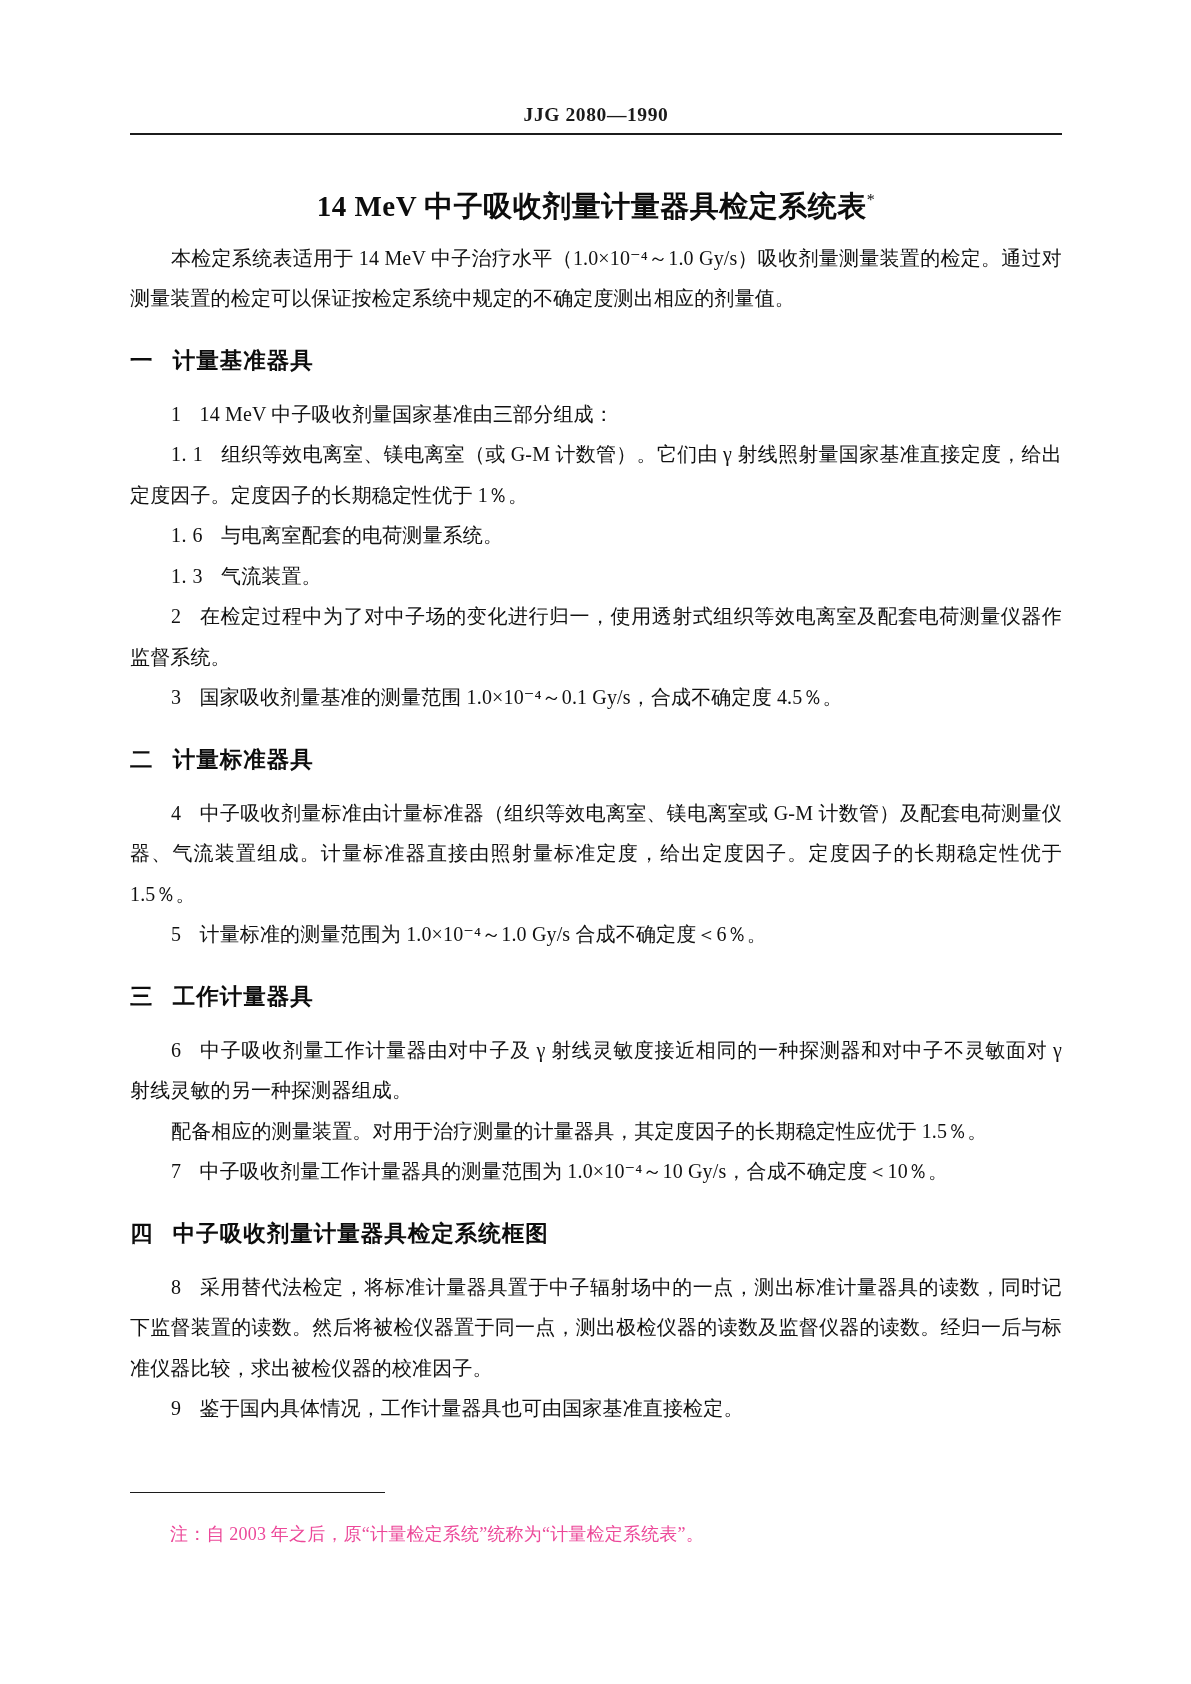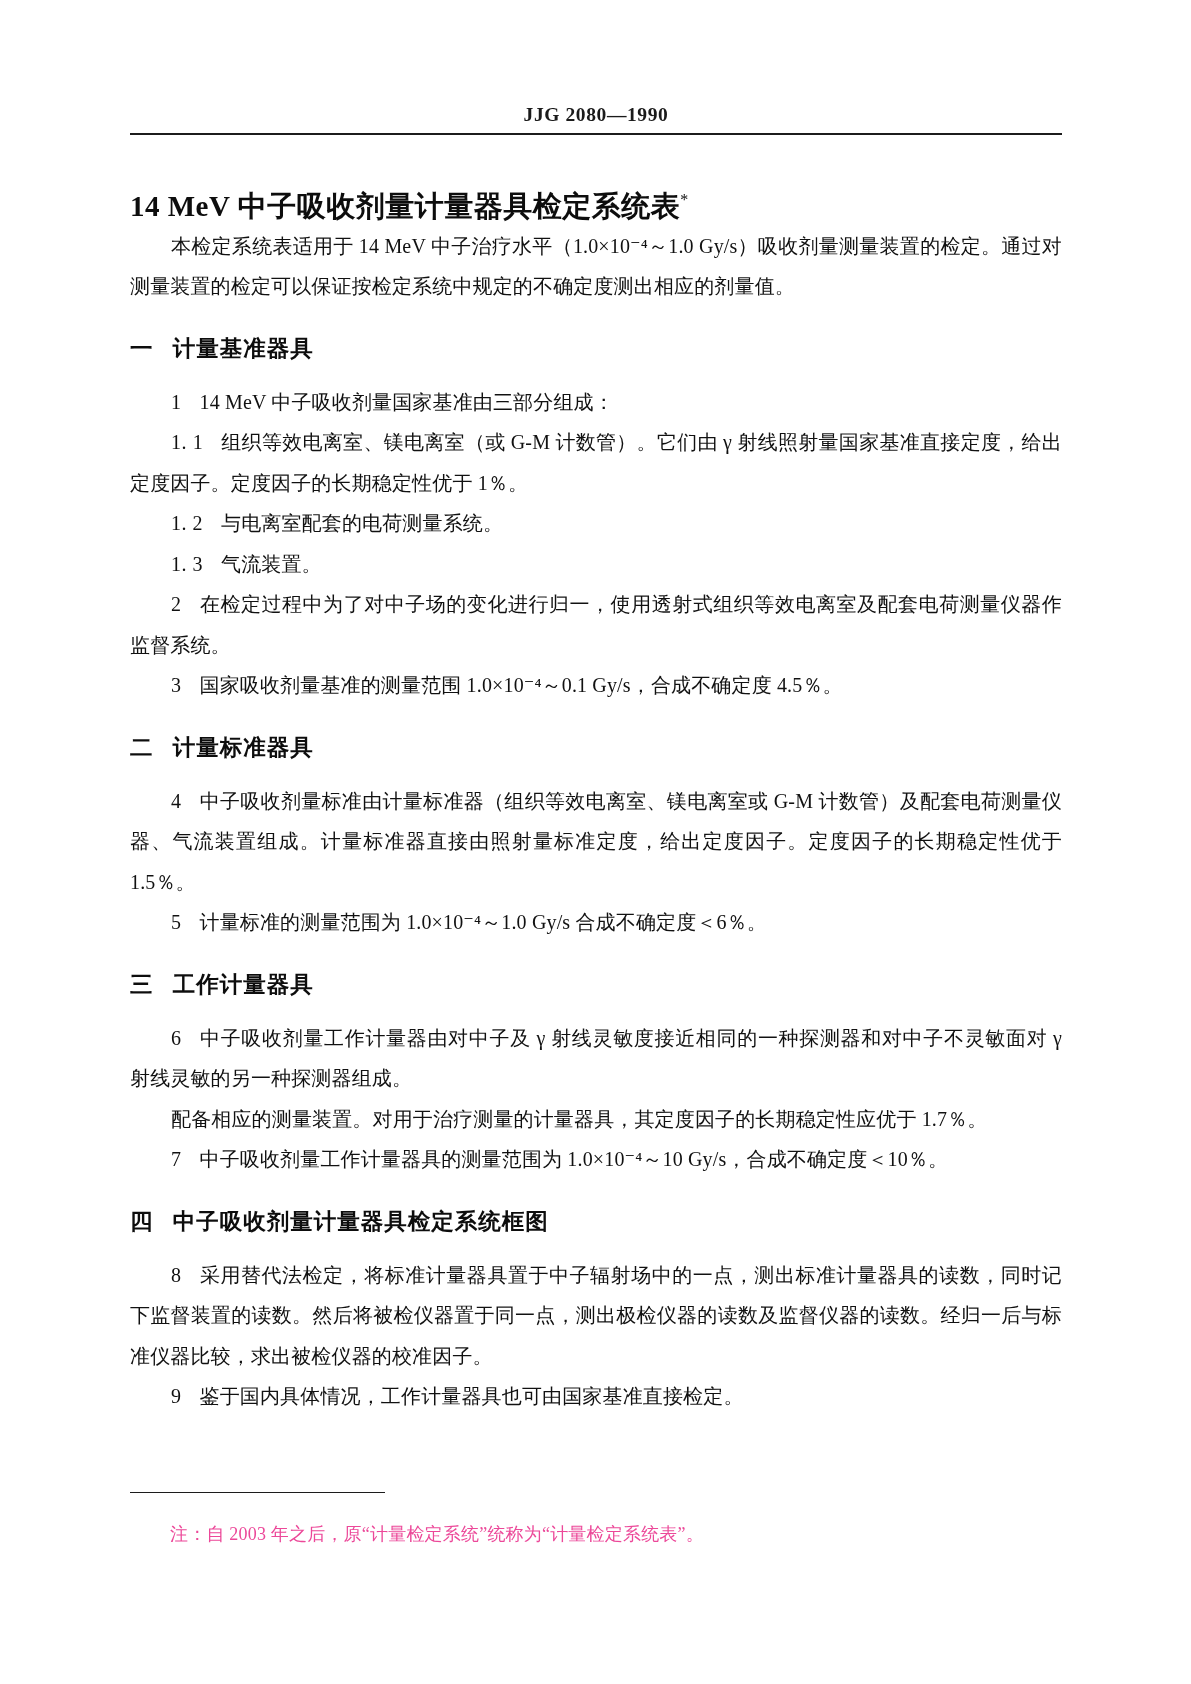--- a/index.html
+++ b/index.html
@@ -45,25 +45,25 @@
     width: 100%;
   }
   
   .content {
     position: absolute;
     left: 130px;
     top: 168px;
     width: 932px;
   }
   .doc-title {
-    text-align: left;
+    text-align: center;
     font-size: 29px;
     font-weight: 700;
     letter-spacing: 0.5px;
-    margin: 20px 0 0 0;
+    margin: 20px 0 12px 0;
     line-height: 1.3;
     color: #0d0d0d;
   }
   .doc-title .star {
     font-size: 16px;
     vertical-align: super;
     font-weight: 400;
   }
   p.body-text {
     font-size: 20px;
@@ -133,32 +133,32 @@
 
   <div class="content">
 
     <h1 class="doc-title"><span>14 MeV 中子吸收剂量计量器具检定系统表</span><span class="star">*</span></h1>
 
     <p class="body-text indent intro">本检定系统表适用于 14 MeV 中子治疗水平（1.0×10⁻⁴～1.0 Gy/s）吸收剂量测量装置的检定。通过对测量装置的检定可以保证按检定系统中规定的不确定度测出相应的剂量值。</p>
 
     <h2 class="section-head"><span>一</span><span class="sec-gap"></span><span>计量基准器具</span></h2>
     <p class="body-text item"><span class="num">1</span><span class="gap-m"></span><span>14 MeV 中子吸收剂量国家基准由三部分组成：</span></p>
     <p class="body-text item"><span class="num">1. 1</span><span class="gap-m"></span><span>组织等效电离室、镁电离室（或 G-M 计数管）。它们由 γ 射线照射量国家基准直接定度，给出定度因子。定度因子的长期稳定性优于 1％。</span></p>
-    <p class="body-text item"><span class="num">1. 2</span><span class="gap-m"></span><span>与电离室配套的电荷测量系统。</span></p>
+    <p class="body-text item"><span class="num">1. 6</span><span class="gap-m"></span><span>与电离室配套的电荷测量系统。</span></p>
     <p class="body-text item"><span class="num">1. 3</span><span class="gap-m"></span><span>气流装置。</span></p>
     <p class="body-text item"><span class="num">2</span><span class="gap-m"></span><span>在检定过程中为了对中子场的变化进行归一，使用透射式组织等效电离室及配套电荷测量仪器作监督系统。</span></p>
     <p class="body-text item"><span class="num">3</span><span class="gap-m"></span><span>国家吸收剂量基准的测量范围 1.0×10⁻⁴～0.1 Gy/s，合成不确定度 4.5％。</span></p>
 
     <h2 class="section-head"><span>二</span><span class="sec-gap"></span><span>计量标准器具</span></h2>
     <p class="body-text item"><span class="num">4</span><span class="gap-m"></span><span>中子吸收剂量标准由计量标准器（组织等效电离室、镁电离室或 G-M 计数管）及配套电荷测量仪器、气流装置组成。计量标准器直接由照射量标准定度，给出定度因子。定度因子的长期稳定性优于 1.5％。</span></p>
     <p class="body-text item"><span class="num">5</span><span class="gap-m"></span><span>计量标准的测量范围为 1.0×10⁻⁴～1.0 Gy/s 合成不确定度＜6％。</span></p>
 
     <h2 class="section-head"><span>三</span><span class="sec-gap"></span><span>工作计量器具</span></h2>
     <p class="body-text item"><span class="num">6</span><span class="gap-m"></span><span>中子吸收剂量工作计量器由对中子及 γ 射线灵敏度接近相同的一种探测器和对中子不灵敏面对 γ 射线灵敏的另一种探测器组成。</span></p>
-    <p class="body-text item"><span>配备相应的测量装置。对用于治疗测量的计量器具，其定度因子的长期稳定性应优于 1.7％。</span></p>
+    <p class="body-text item"><span>配备相应的测量装置。对用于治疗测量的计量器具，其定度因子的长期稳定性应优于 1.5％。</span></p>
     <p class="body-text item"><span class="num">7</span><span class="gap-m"></span><span>中子吸收剂量工作计量器具的测量范围为 1.0×10⁻⁴～10 Gy/s，合成不确定度＜10％。</span></p>
 
     <h2 class="section-head"><span>四</span><span class="sec-gap"></span><span>中子吸收剂量计量器具检定系统框图</span></h2>
     <p class="body-text item"><span class="num">8</span><span class="gap-m"></span><span>采用替代法检定，将标准计量器具置于中子辐射场中的一点，测出标准计量器具的读数，同时记下监督装置的读数。然后将被检仪器置于同一点，测出极检仪器的读数及监督仪器的读数。经归一后与标准仪器比较，求出被检仪器的校准因子。</span></p>
     <p class="body-text item"><span class="num">9</span><span class="gap-m"></span><span>鉴于国内具体情况，工作计量器具也可由国家基准直接检定。</span></p>
 
   </div>
 
   <div class="footnote-zone">
     <hr class="footnote-rule">

